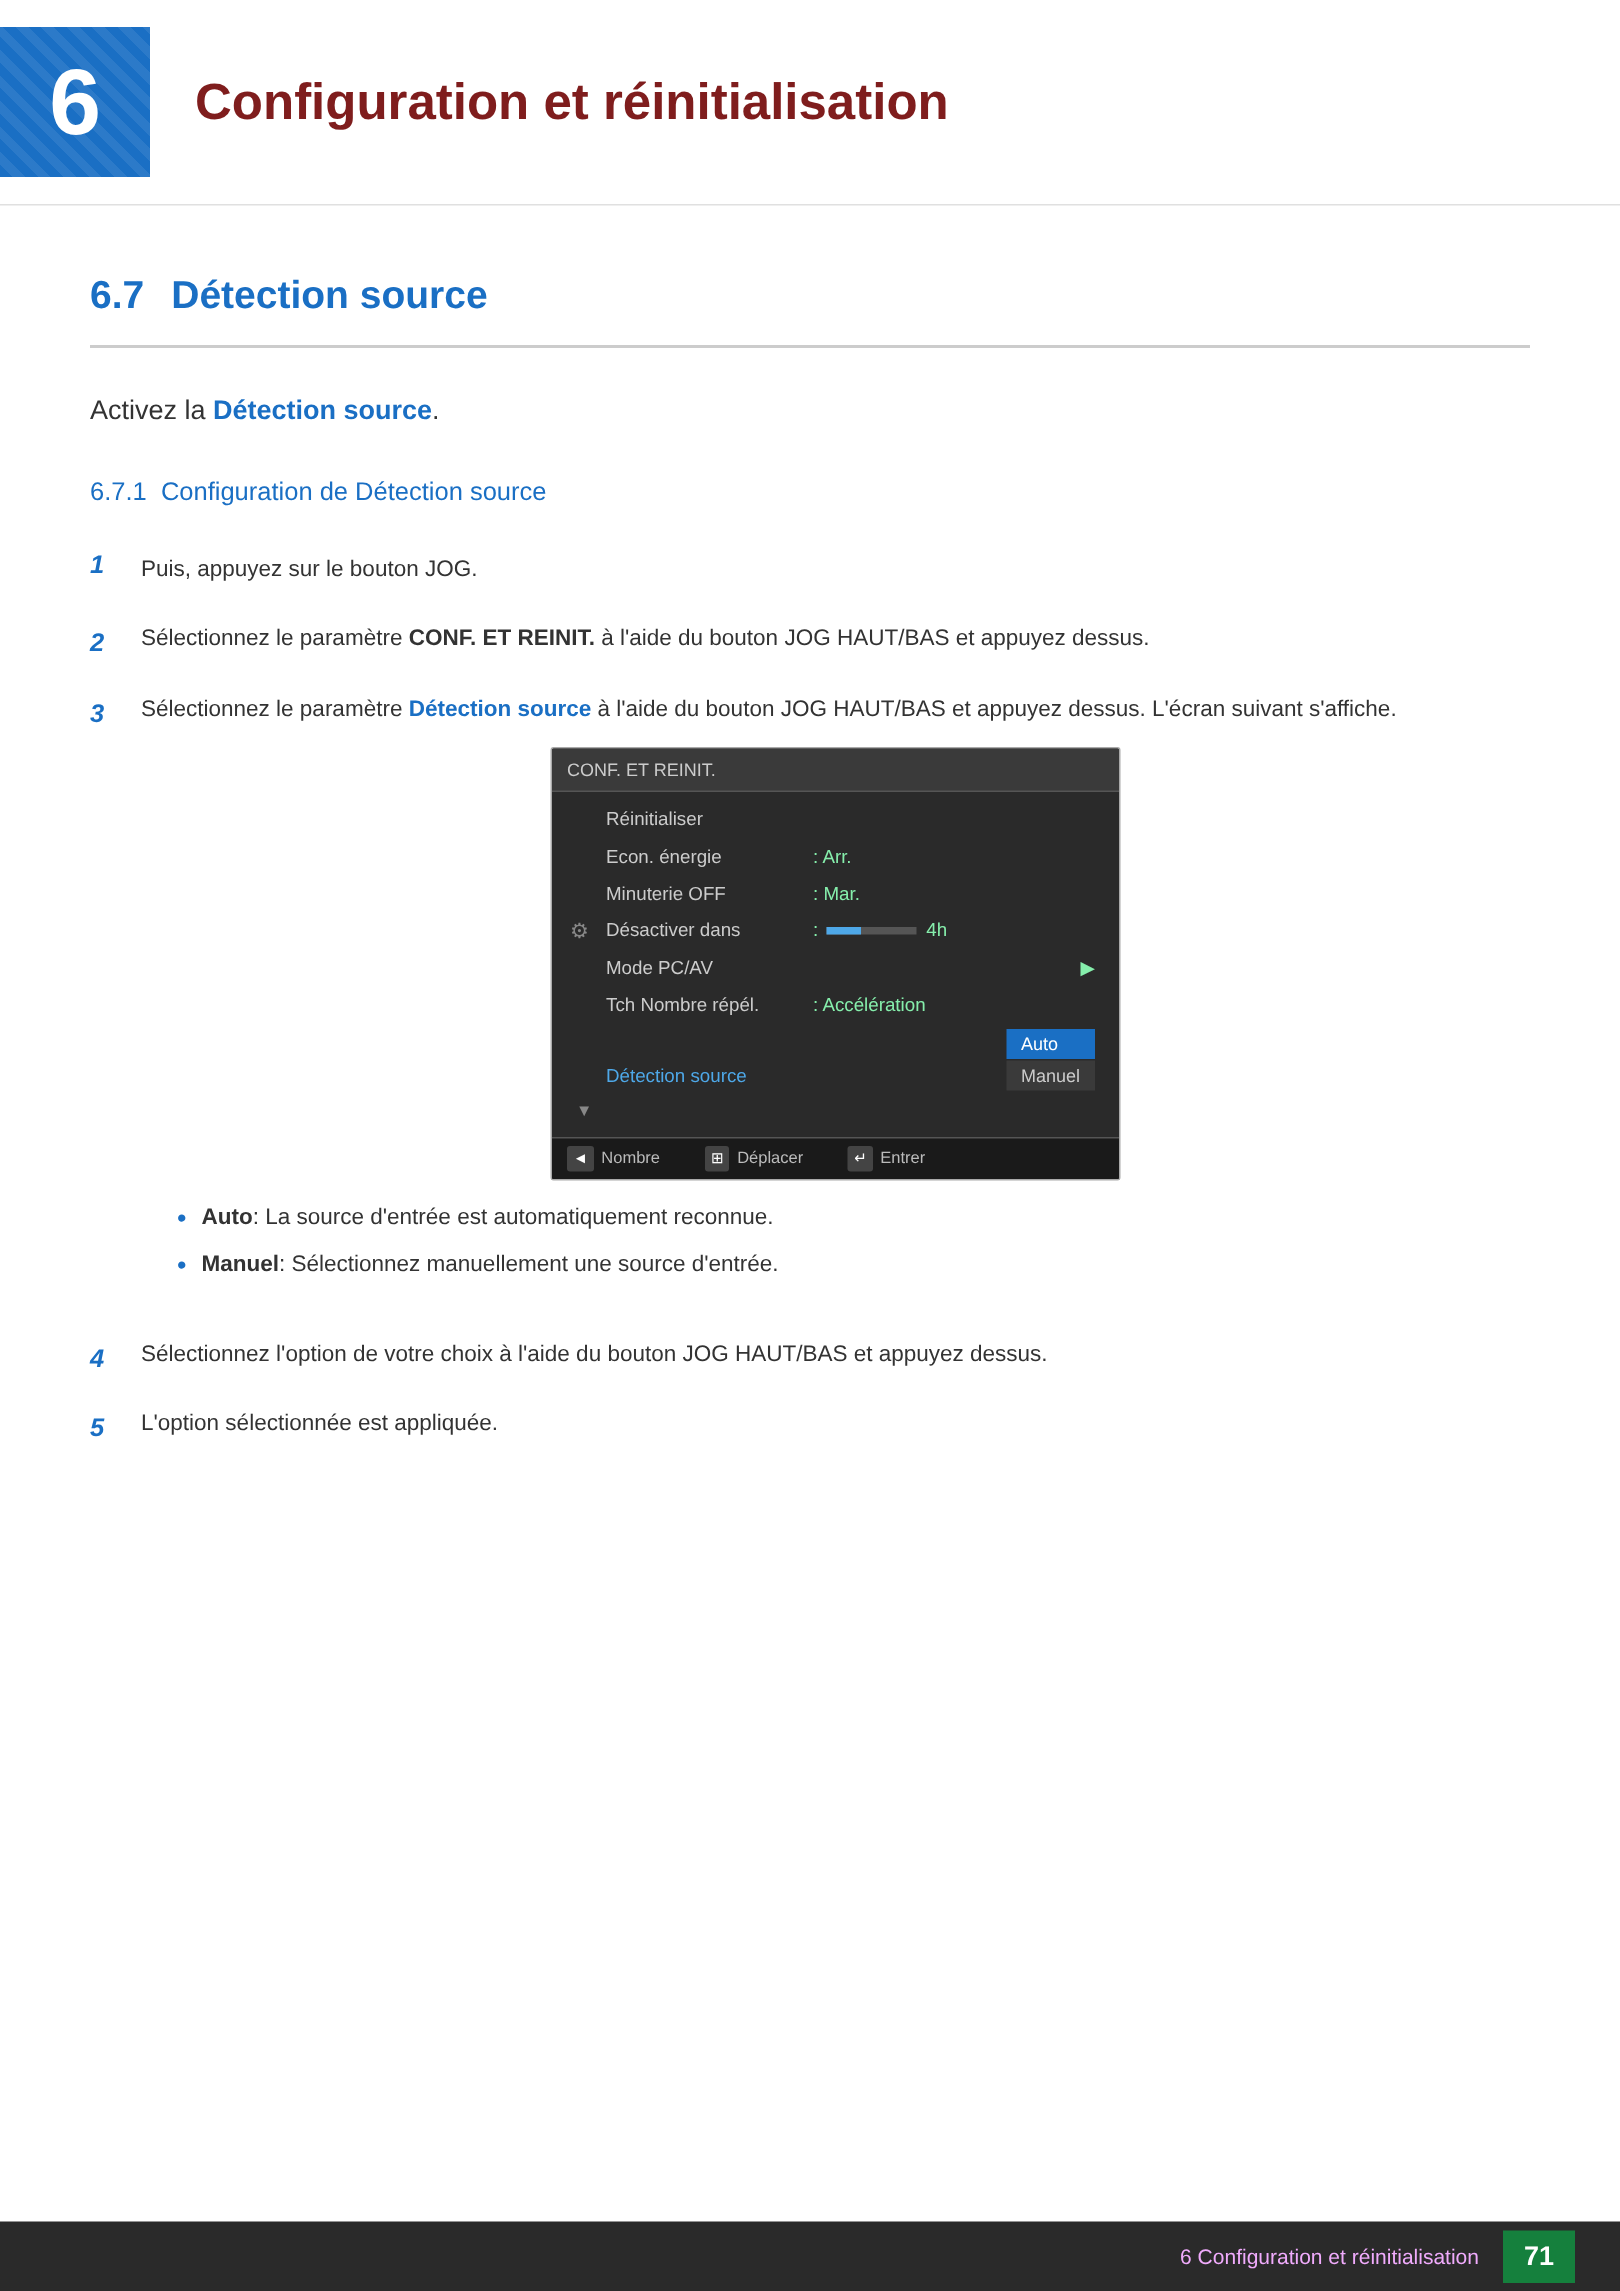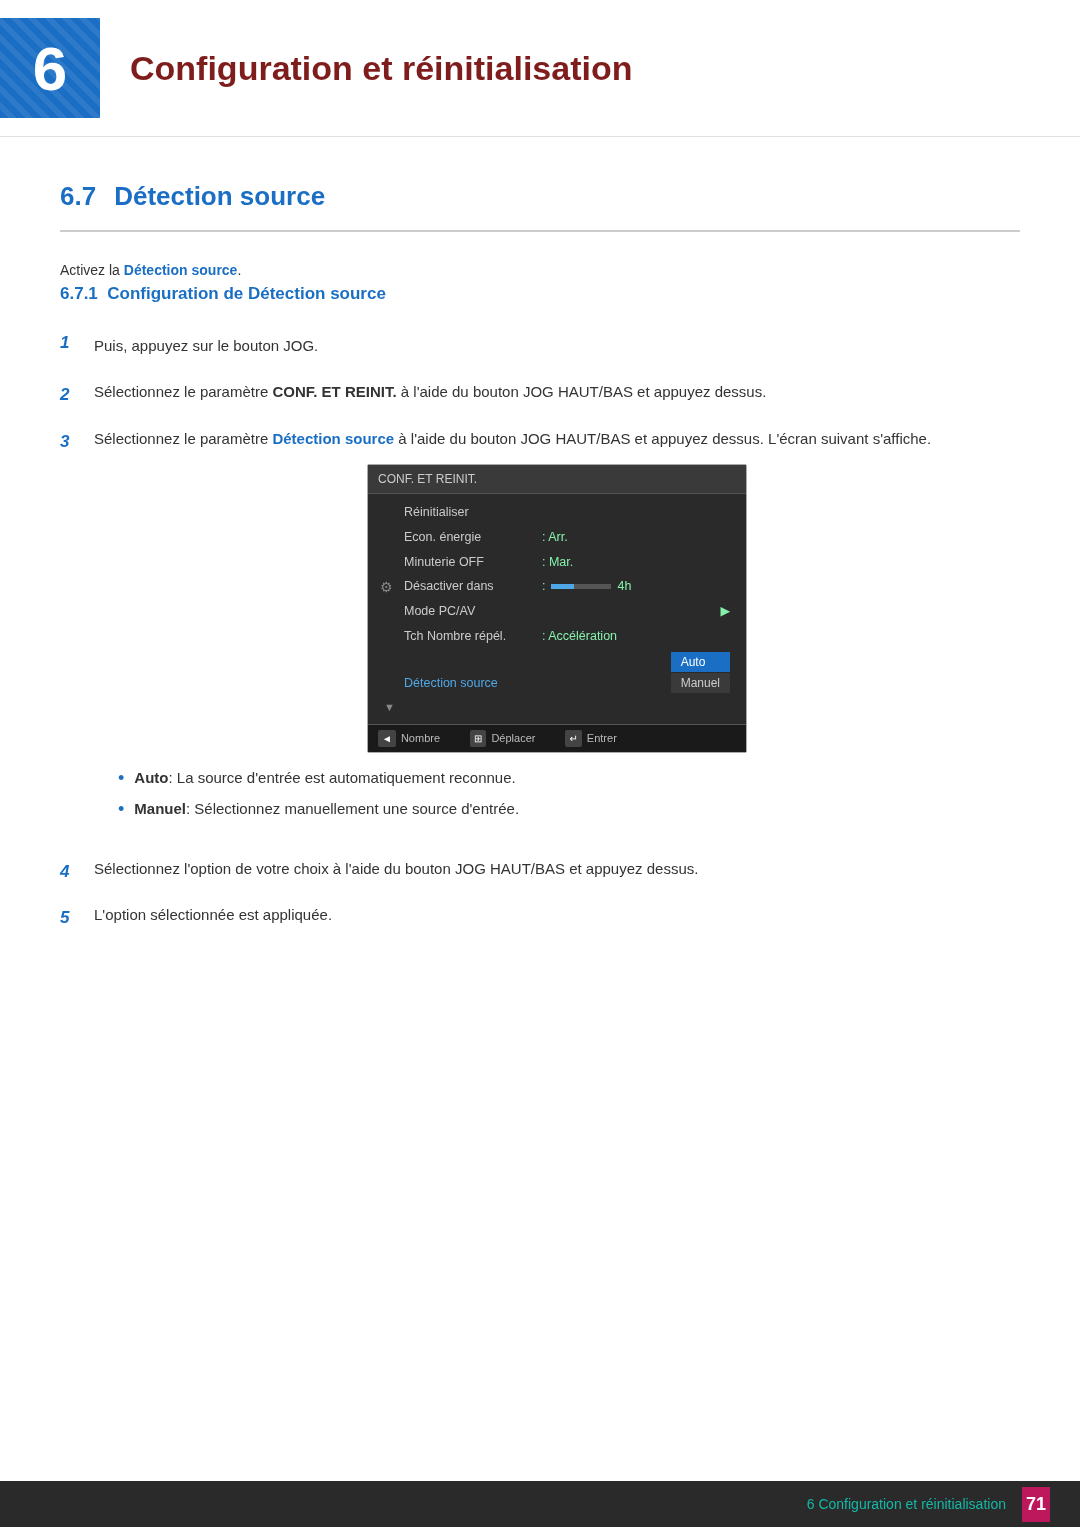--- a/index.html
+++ b/index.html
@@ -74,32 +74,33 @@
       color: #1a6fc4;
     }
     .section-title {
       font-size: 26px;
       font-weight: bold;
       color: #1a6fc4;
     }
 
     
     .intro-text {
-      font-size: 14px;
+      font-size: 18px;
+      margin-bottom: 28px;
       color: #333;
     }
     .intro-text .highlight {
       font-weight: bold;
       color: #1a6fc4;
     }
 
     
     .subsection-heading {
       font-size: 17px;
-      font-weight: bold;
+      font-weight: normal;
       color: #1a6fc4;
       margin-bottom: 22px;
     }
 
     
     .steps-list {
       list-style: none;
       padding: 0;
     }
     .step-item {
@@ -243,30 +244,30 @@
       background: #2a2a2a;
       color: #ffffff;
       display: flex;
       align-items: center;
       justify-content: flex-end;
       padding: 10px 30px;
       font-size: 14px;
       height: 46px;
     }
     .footer-chapter-text {
-      color: #14b8a6;
+      color: #f0abfc;
       margin-right: 16px;
       text-align: right;
     }
     .footer-page-num {
-      background: #be185d;
+      background: #15803d;
       color: #ffffff;
       font-weight: bold;
       font-size: 18px;
-      padding: 4px 4px;
+      padding: 4px 14px;
     }
   </style>
 </head>
 <body>
 
 <div class="header-bar">
   <div class="chapter-number-box">
     <span>6</span>
   </div>
   <span class="chapter-title">Configuration et réinitialisation</span>

